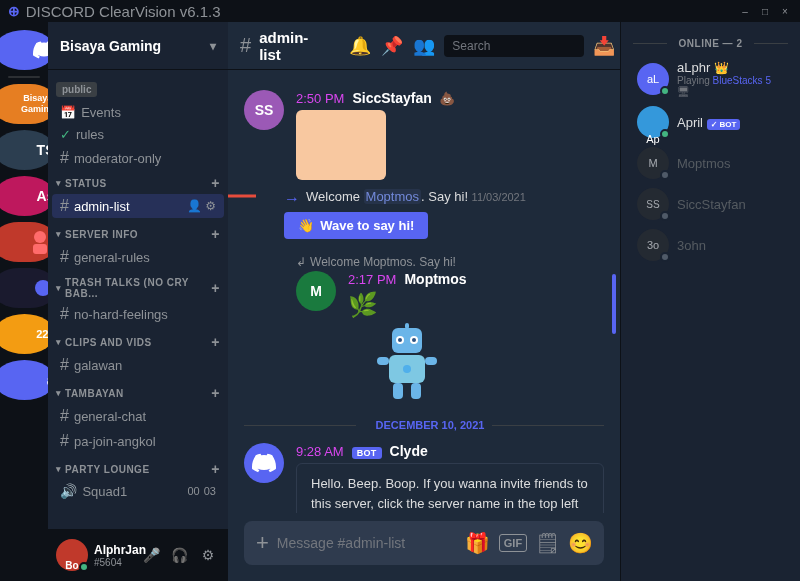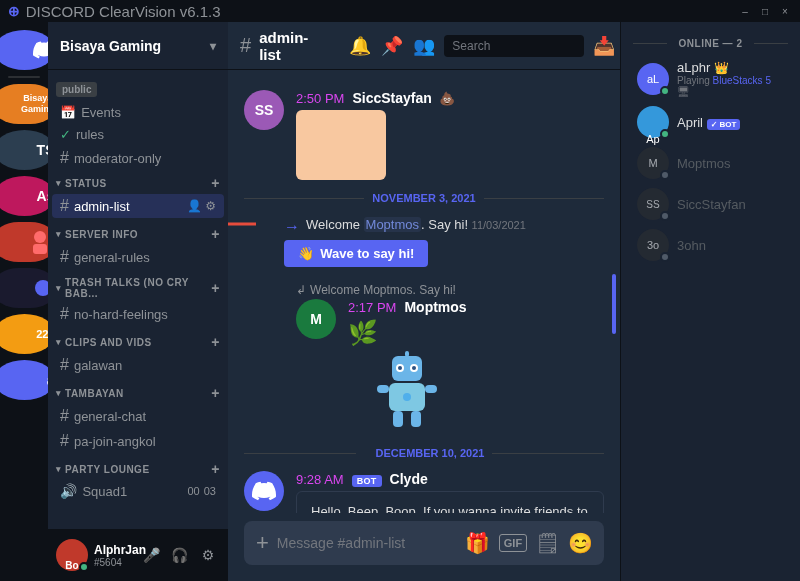--- a/index.html
+++ b/index.html
@@ -794,25 +794,20 @@
             <div class="message-header">
               <span class="message-timestamp ts-label">2:50 PM</span>
               <span class="message-author">SiccStayfan</span>
               <span>💩</span>
             </div>
 
             <div style="width:90px; height:70px; background:#f8c8a0; border-radius:6px; margin-top:4px;"></div>
           </div>
         </div>
 
-        <div class="date-divider">
-          <div class="date-line"></div>
-          <span class="nov-date">NOVEMBER 3, 2021</span>
-          <div class="date-line"></div>
-        </div>
 
         <div class="message-group" style="position:relative; margin-left:40px;">
 
           <div style="position:absolute; left:-60px; top:-8px; pointer-events:none;">
             <svg width="50" height="40" viewBox="0 0 50 40">
               <defs>
                 <marker id="arrowhead" markerWidth="8" markerHeight="6" refX="0" refY="3" orient="auto">
                   <polygon points="0 0, 8 3, 0 6" fill="#e74c3c"></polygon>
                 </marker>
               </defs>

